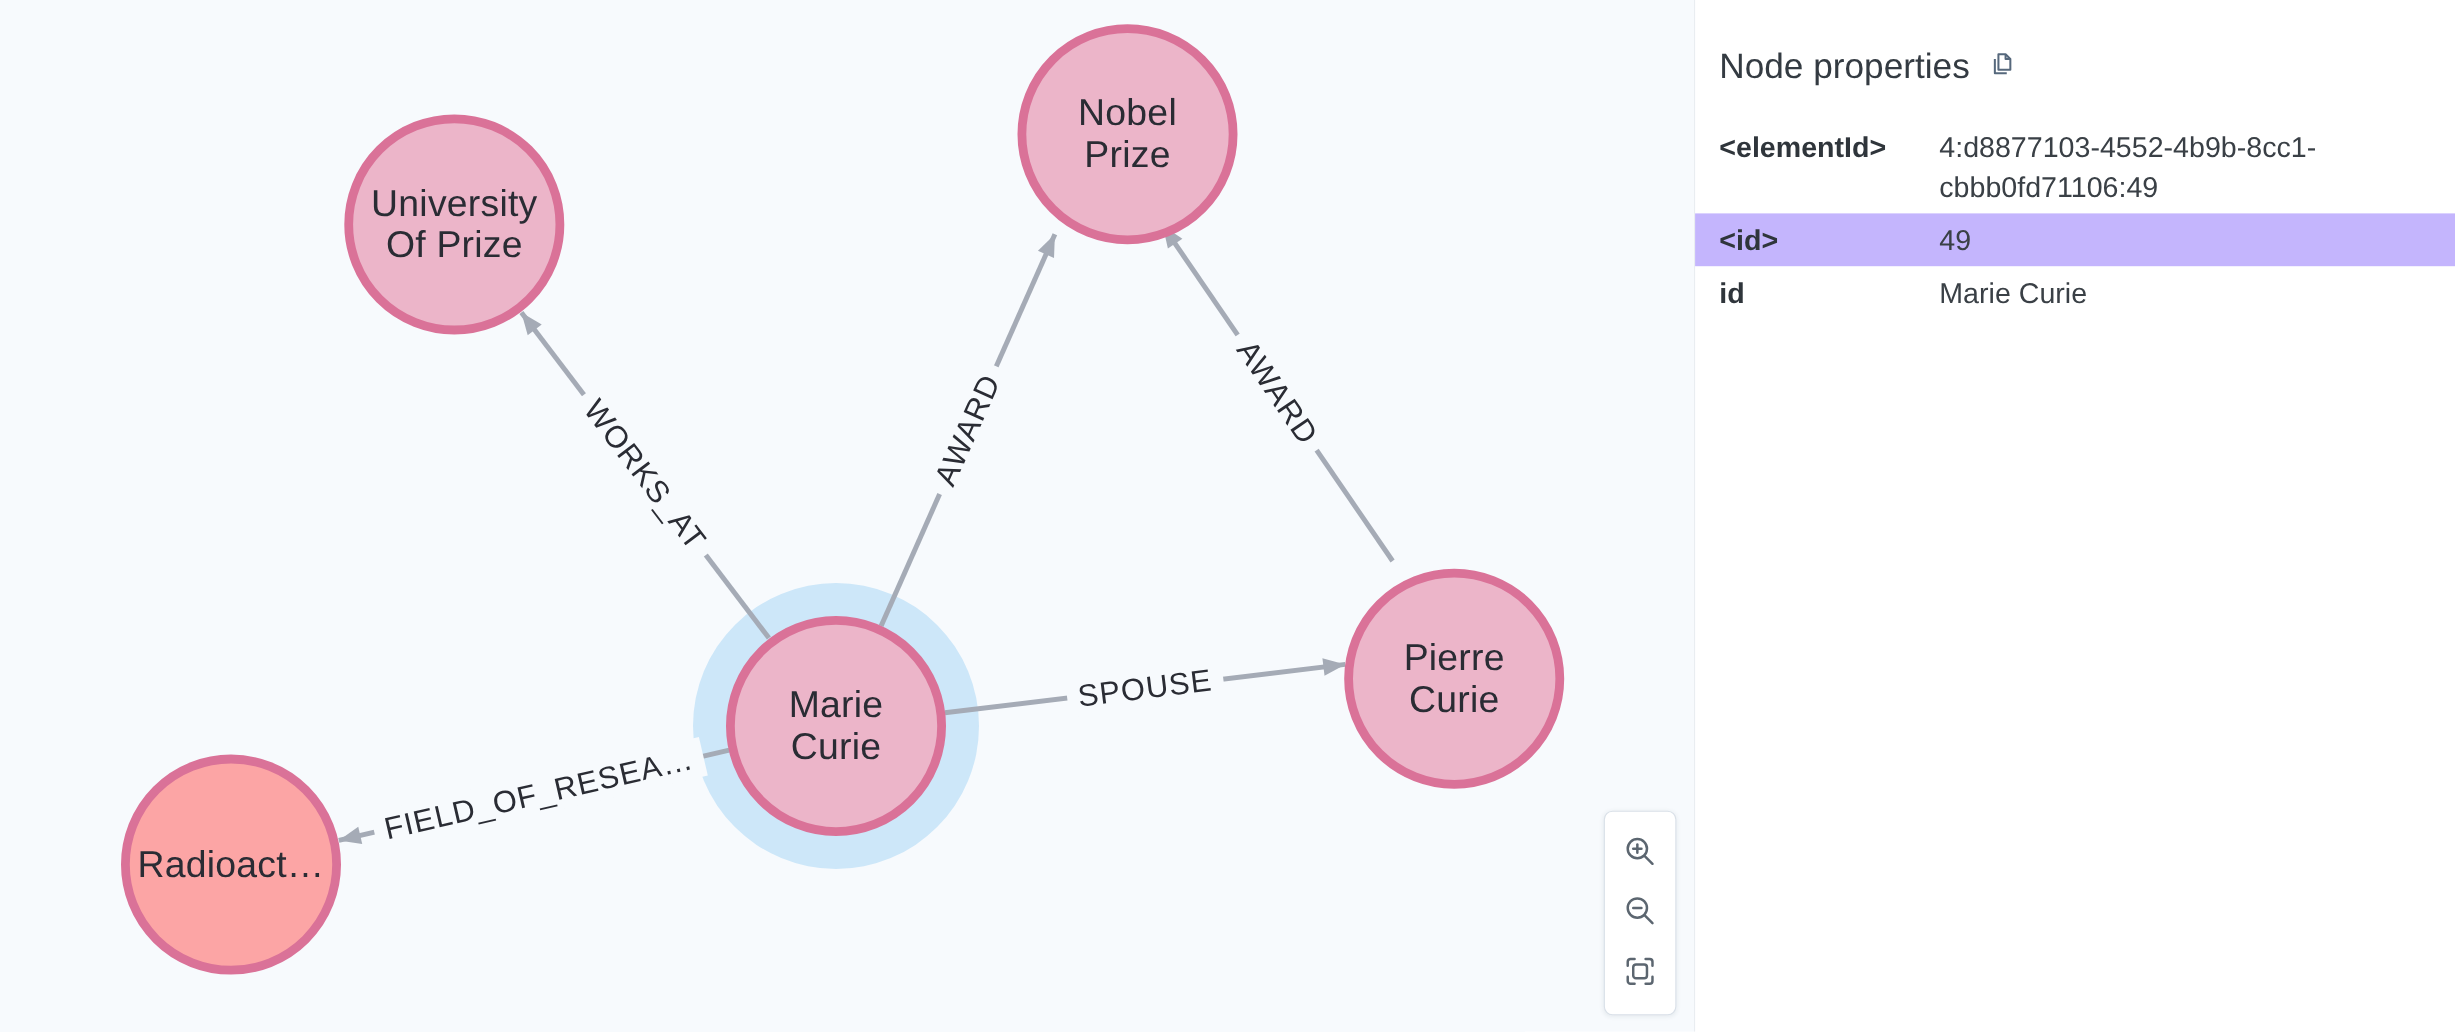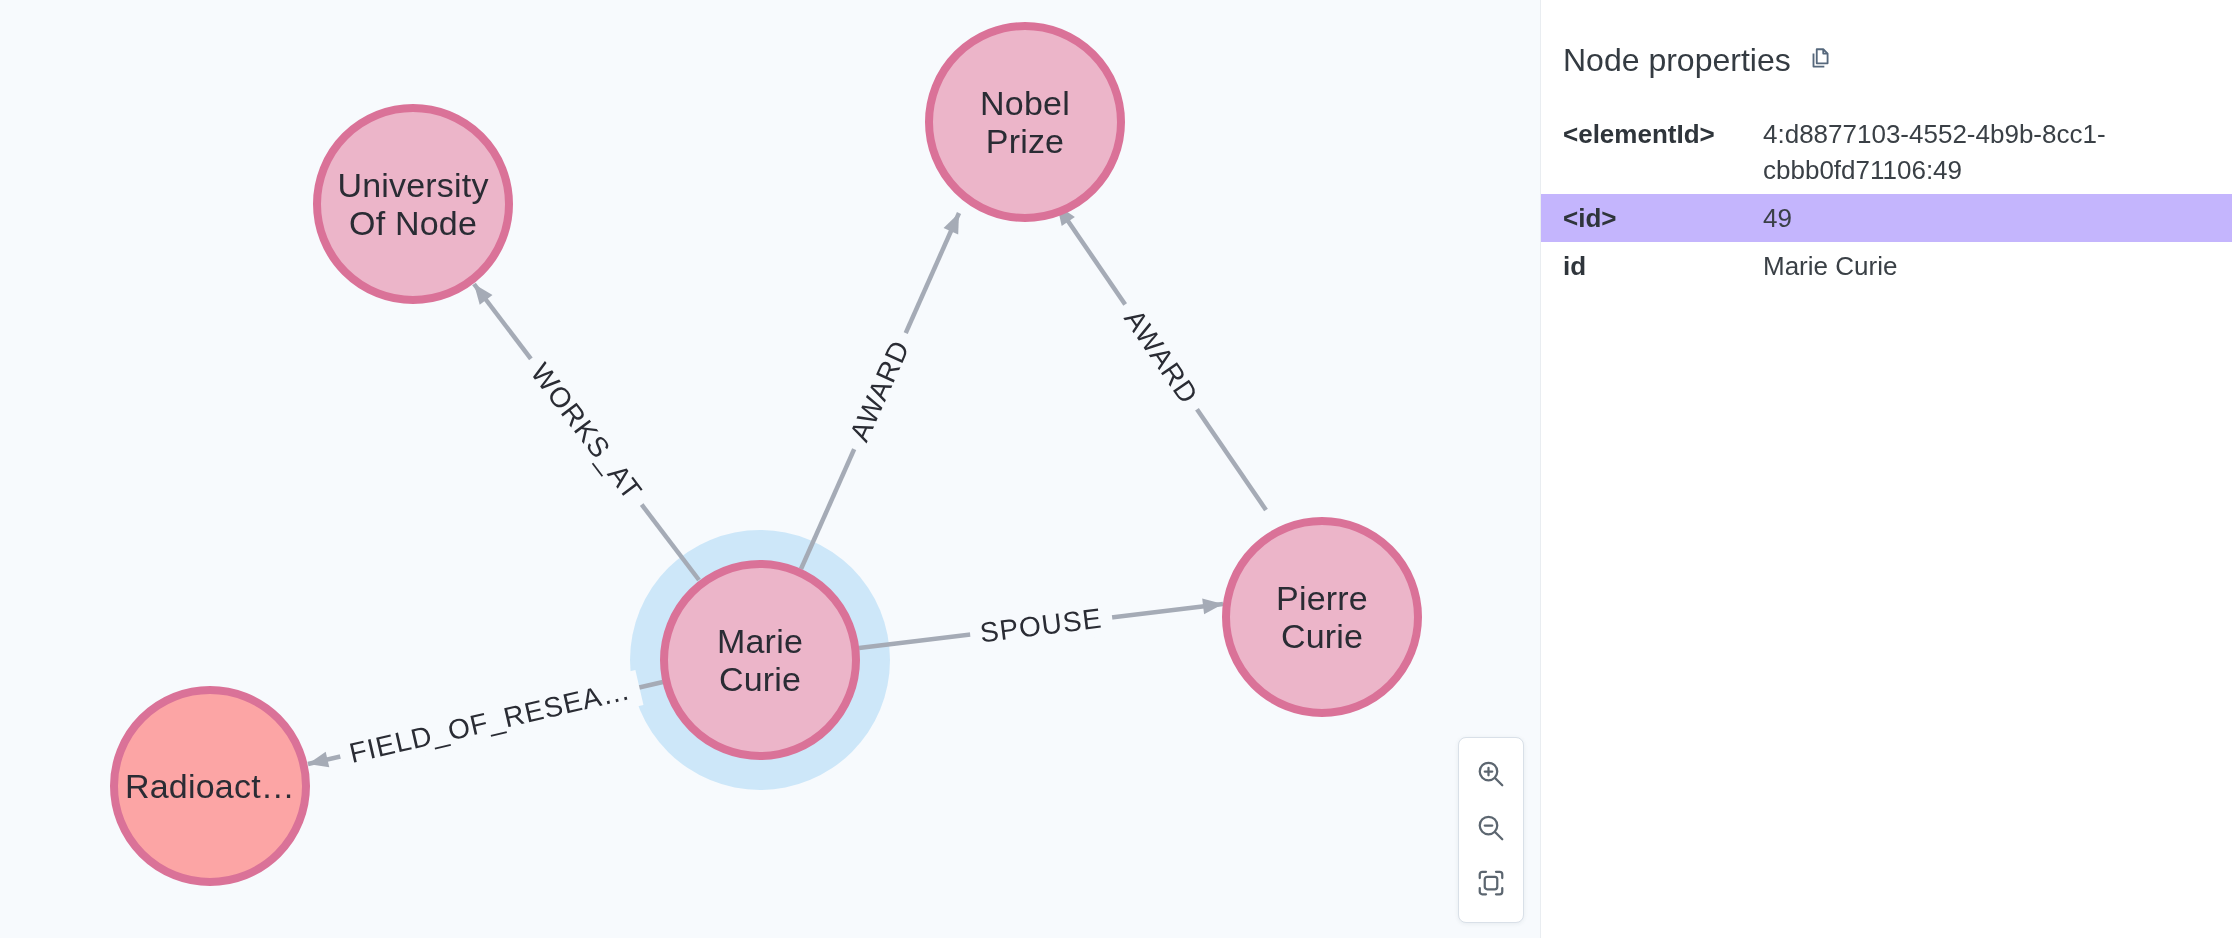--- a/index.html
+++ b/index.html
@@ -73,21 +73,21 @@
       <line x1="663" y1="682" x2="308" y2="764" stroke-width="4.5" marker-end="url(#arrow)" stroke="#A5ABB6"></line>
     </svg>
 
     <div class="edge-label" style="left: 586px; top: 432px; transform: translate(-50%, -50%) rotate(52.7deg); background: rgb(247, 250, 253);">WORKS_AT</div>
     <div class="edge-label" style="left: 880px; top: 391px; transform: translate(-50%, -50%) rotate(-66deg); background: rgb(247, 250, 253);">AWARD</div>
     <div class="edge-label" style="left: 1161px; top: 357px; transform: translate(-50%, -50%) rotate(55.6deg); background: rgb(247, 250, 253);">AWARD</div>
     <div class="edge-label" style="left: 1041px; top: 626px; transform: translate(-50%, -50%) rotate(-7deg); background: rgb(247, 250, 253);">SPOUSE</div>
     <div class="edge-label" style="left: 490px; top: 722px; transform: translate(-50%, -50%) rotate(-13deg); background: rgb(247, 250, 253);">FIELD_OF_RESEA…</div>
 
     <div class="node" style="left: 313px; top: 104px; background: rgb(236, 181, 201); border-color: rgb(218, 114, 152); color: rgb(42, 44, 52);">University
-Of Node</div>
+Of Prize</div>
     <div class="node" style="left: 925px; top: 22px; background: rgb(236, 181, 201); border-color: rgb(218, 114, 152); color: rgb(42, 44, 52);">Nobel
 Prize</div>
     <div class="node" style="left: 660px; top: 560px; background: rgb(236, 181, 201); border-color: rgb(218, 114, 152); color: rgb(42, 44, 52);">Marie
 Curie</div>
     <div class="node" style="left: 1222px; top: 517px; background: rgb(236, 181, 201); border-color: rgb(218, 114, 152); color: rgb(42, 44, 52);">Pierre
 Curie</div>
     <div class="node" style="left: 110px; top: 686px; background: #fca5a5; border-color: rgb(218, 114, 152); color: rgb(42, 44, 52);">Radioact…</div>
   </div>
 
   <div class="zoomctl">

